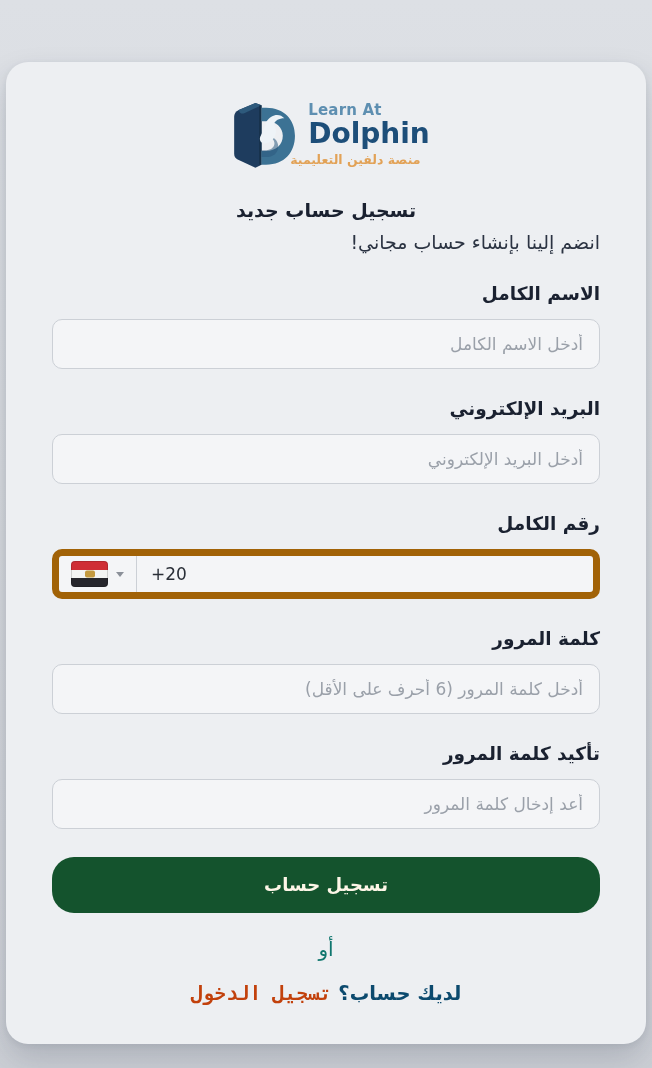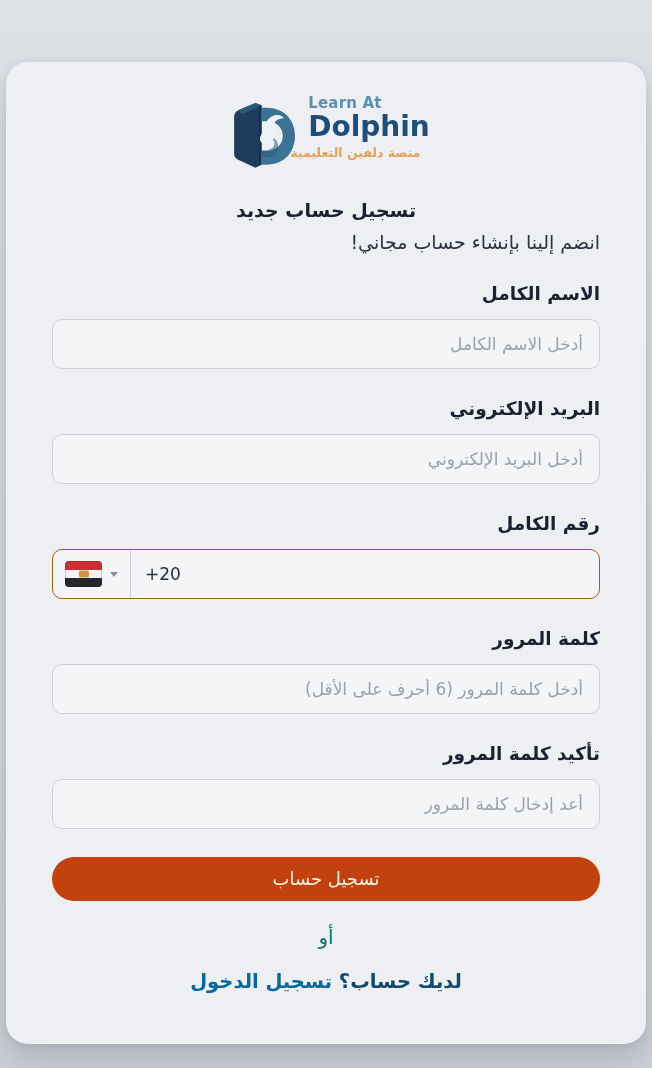--- a/index.html
+++ b/index.html
@@ -10,21 +10,21 @@
   body { background:linear-gradient(180deg,#dde0e5 0%,#d7dade 45%,#cdd0d6 100%); }
 
   .card {
     width:640px; height:982px; margin:62px auto 0;
     background:#edeff2; border-radius:22px;
     box-shadow:0 16px 32px rgba(35,45,65,.18), 0 2px 6px rgba(35,45,65,.08);
     direction:rtl; padding:0 46px;
   }
 
   
-  .logo-row { display:flex; direction:ltr; justify-content:center; padding-top:34px; gap:10px; height:112px; }
+  .logo-row { display:flex; direction:ltr; justify-content:center; align-items:center; padding-top:34px; gap:10px; height:112px; }
   .logo-text { display:flex; flex-direction:column; align-items:flex-start; }
   .brand-top { color:#5e8fb1; font-size:15px; font-weight:600; letter-spacing:.2px; line-height:1.05; }
   .brand-bottom { color:#1d4e79; font-size:28px; font-weight:700; line-height:1.05; }
   .brand-tagline { color:#e2a257; font-size:12.5px; font-weight:700; margin-top:4px; margin-left:-18px; direction:rtl; }
 
   
   .title { text-align:center; font-size:19px; font-weight:700; color:#1a2130; margin-top:24px; line-height:1.35; }
   .subtitle { text-align:right; font-size:19px; color:#2b3342; margin-top:5px; line-height:1.45; }
 
   
@@ -34,48 +34,48 @@
   .input {
     width:100%; height:50px; background:#f4f5f7;
     border:1px solid #ccd0d6; border-radius:10px;
     padding:0 16px; font-size:17px; color:#2a2f38;
     font-family:inherit; outline:none;
   }
   .input::placeholder { color:#9aa0a9; opacity:1; }
 
   .phone-box {
     display:flex; direction:ltr; align-items:center; height:50px;
-    background:#f4f5f7; border:1px solid #a16207; border-radius:10px; overflow:hidden;
+    background:#f4f5f7; border:7px solid #a16207; border-radius:10px; overflow:hidden;
   }
   .country { display:flex; align-items:center; gap:8px; padding:0 12px; cursor:pointer; align-self:stretch; }
   .flag {
     width:37px; height:26px; border-radius:4px; position:relative; flex:none;
     background:linear-gradient(180deg,#cf2e35 0 33.4%,#f3f4f3 33.4% 66.7%,#26262c 66.7% 100%);
     box-shadow:inset 0 0 0 1px rgba(0,0,0,.15);
   }
   .flag::after {
     content:""; position:absolute; left:50%; top:50%; transform:translate(-50%,-50%);
     width:10px; height:7px; background:#c49a3f; border-radius:2px;
   }
   .caret { width:0; height:0; border-left:4.5px solid transparent; border-right:4.5px solid transparent; border-top:5px solid #8b9099; }
   .divider-v { width:1px; align-self:stretch; background:#ccd0d6; }
   .dial { font-size:17px; color:#2a2f38; padding-left:14px; }
   .phone-input { flex:1; border:none; background:transparent; height:100%; font-size:17px; outline:none; font-family:inherit; }
 
   
   .submit {
-    display:block; width:100%; height:44px; margin-top:0;
-    background:#c2410c; border:none; border-radius:22px;
-    color:#fdf6e7; font-size:18px; font-weight:400;
+    display:block; width:100%; height:56px; margin-top:0;
+    background:#14532d; border:none; border-radius:22px;
+    color:#fdf6e7; font-size:18px; font-weight:700;
     font-family:inherit; cursor:pointer; line-height:1;
   }
   .or { text-align:center; font-size:20px; color:#0f766e; margin-top:22px; line-height:1.4; }
   .login-row { text-align:center; margin-top:17px; font-size:19.5px; font-weight:700; line-height:1.4; }
   .login-prompt { color:#0c4a6e; }
-  .login-link { color:#0369a1; cursor:pointer; text-decoration:none; }
+  .login-link { color:#c2410c; cursor:pointer; text-decoration:none;font-family:Liberation Mono, monospace; }
 </style>
 </head>
 <body>
 
 <div class="card">
 
   <div class="logo-row">
     <svg width="76" height="78" viewBox="0 0 100 100" aria-hidden="true">
 
       <path d="M16 26 C16 22 18 19 22 17 L44 8 L52 11 L52 89 L44 93 L22 83 C18 81 16 79 16 75 Z" fill="#1e3c5e"></path>

